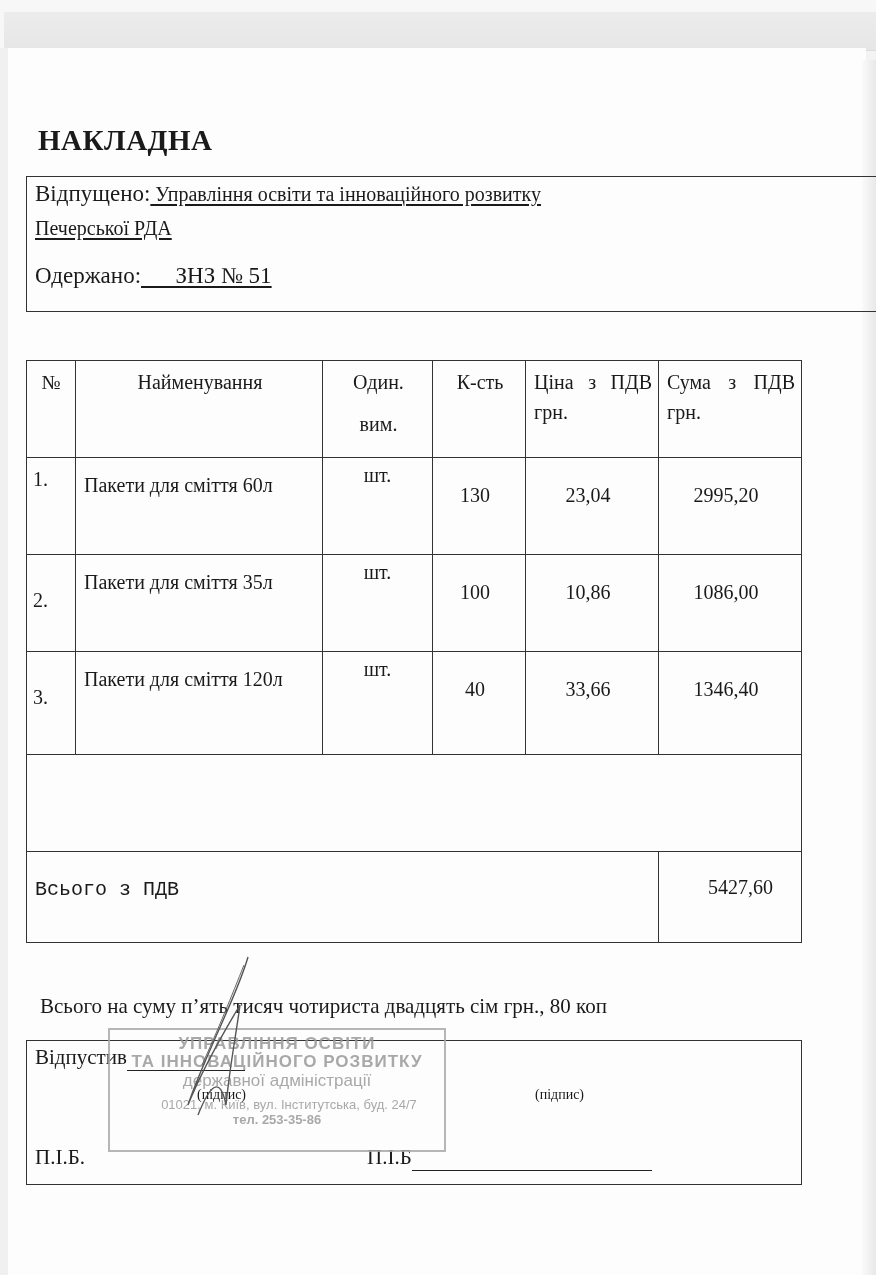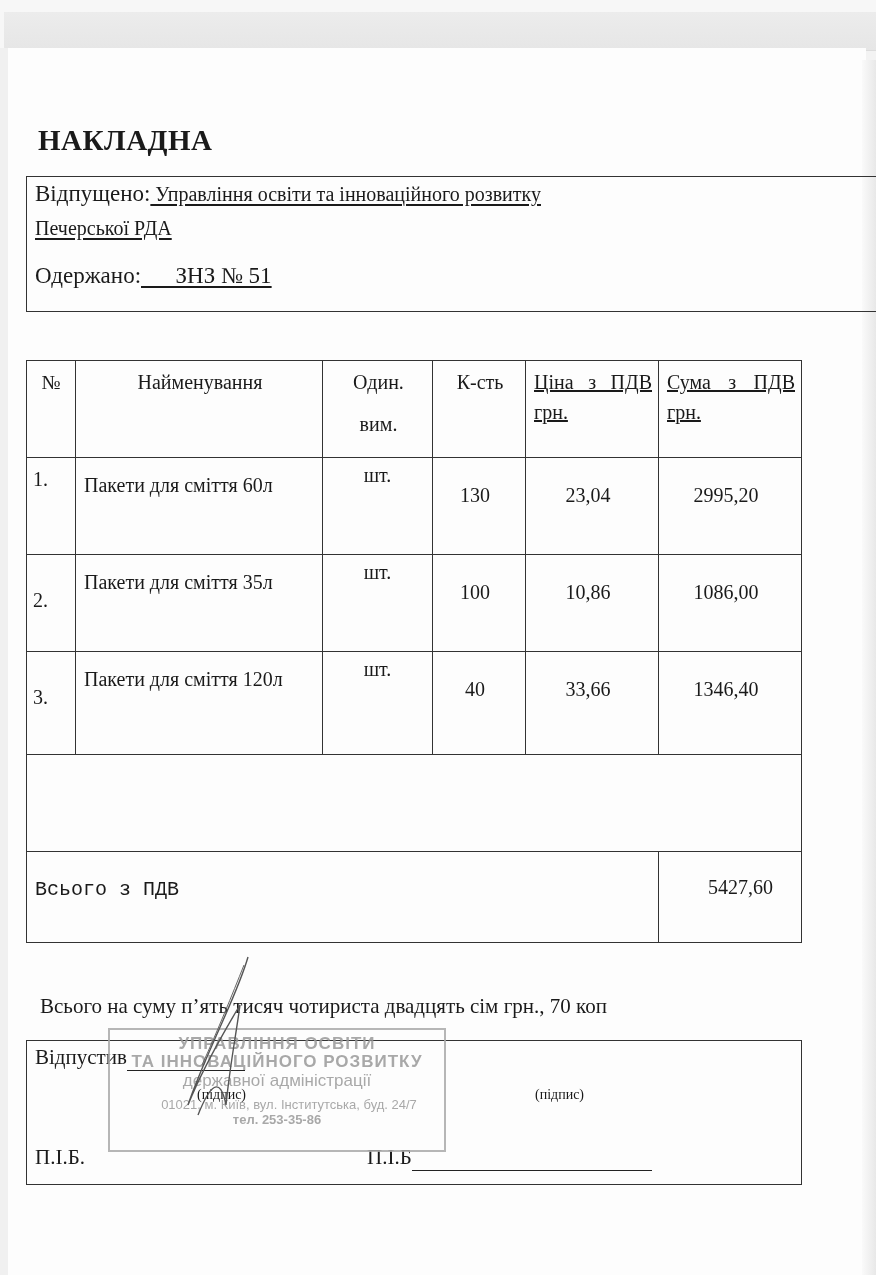--- a/index.html
+++ b/index.html
@@ -52,21 +52,21 @@
     font-weight: normal; font-size: 20px;
   }
   .c-no { width: 49px; }
   .c-name { width: 247px; }
   .c-unit { width: 110px; }
   .c-qty { width: 93px; }
   .c-price { width: 133px; }
   .c-sum { width: 143px; }
   .hdr-cell { height: 96px; position: relative; }
   .hdr-cell .t { position: absolute; top: 6px; left: 8px; right: 6px; line-height: 30px; }
-  .hdr-justify { text-align: justify; text-align-last: justify; text-decoration: underline; }
+  .hdr-justify { text-align: justify; text-align-last: justify; }
   .row-cell { height: 96px; position: relative; }
   .row3 .row-cell { height: 102px; }
   .num { position: absolute; left: 6px; top: 10px; }
   .num.mid { top: 34px; }
   .name { position: absolute; left: 8px; top: 12px; line-height: 30px; width: 230px; }
   .unit { position: absolute; top: 6px; left: 0; right: 0; text-align: center; }
   .val { position: absolute; top: 26px; left: 0; right: 8px; text-align: center; }
   .empty-row td { height: 96px; }
   .total-row td { height: 90px; position: relative; }
   .total-label { position: absolute; left: 8px; top: 26px; font-family: Liberation Mono, monospace; }
@@ -228,21 +228,21 @@
     <td colspan="5">
           <span class="total-label">Всього з ПДВ</span>
         </td>
     <td>
           <span class="total-val">5427,60</span>
         </td>
   </tr>
 </tbody>
   </table>
 
-<div class="words">Всього на суму п’ять тисяч чотириста двадцять сім грн., 70 коп</div>
+<div class="words">Всього на суму п’ять тисяч чотириста двадцять сім грн., 80 коп</div>
 
 <div class="sign-box">
   <div class="sign-text" style="left:8px; top:4px;">
     <span>Відпустив</span><span class="blank" style="width:118px;">&nbsp;</span>
   </div>
   <div class="small" style="left:170px; top:46px;">(підпис)</div>
   <div class="small" style="left:508px; top:46px;">(підпис)</div>
   <div class="sign-text" style="left:8px; top:104px;">
     <span>П.І.Б.</span>
   </div>

